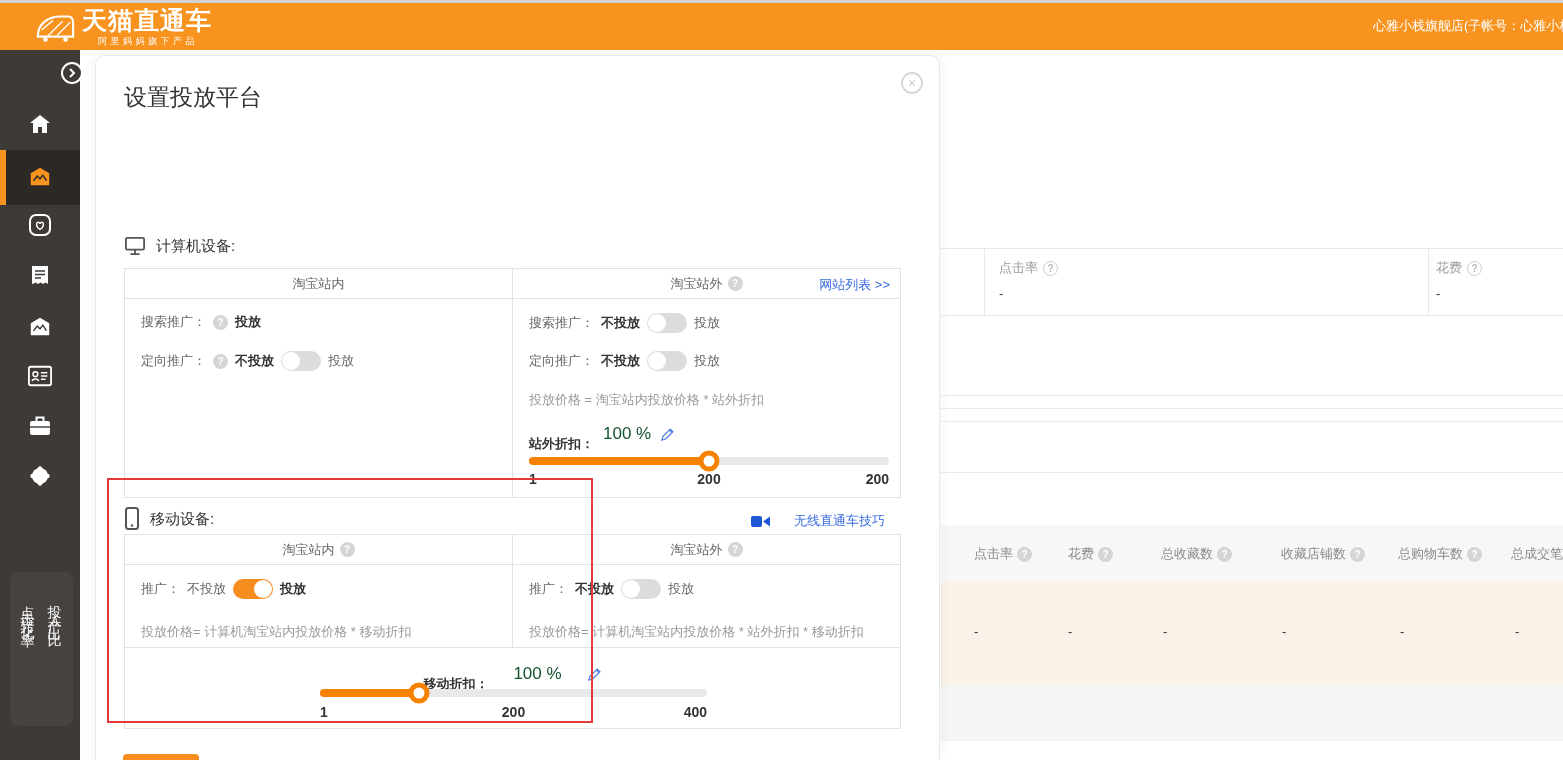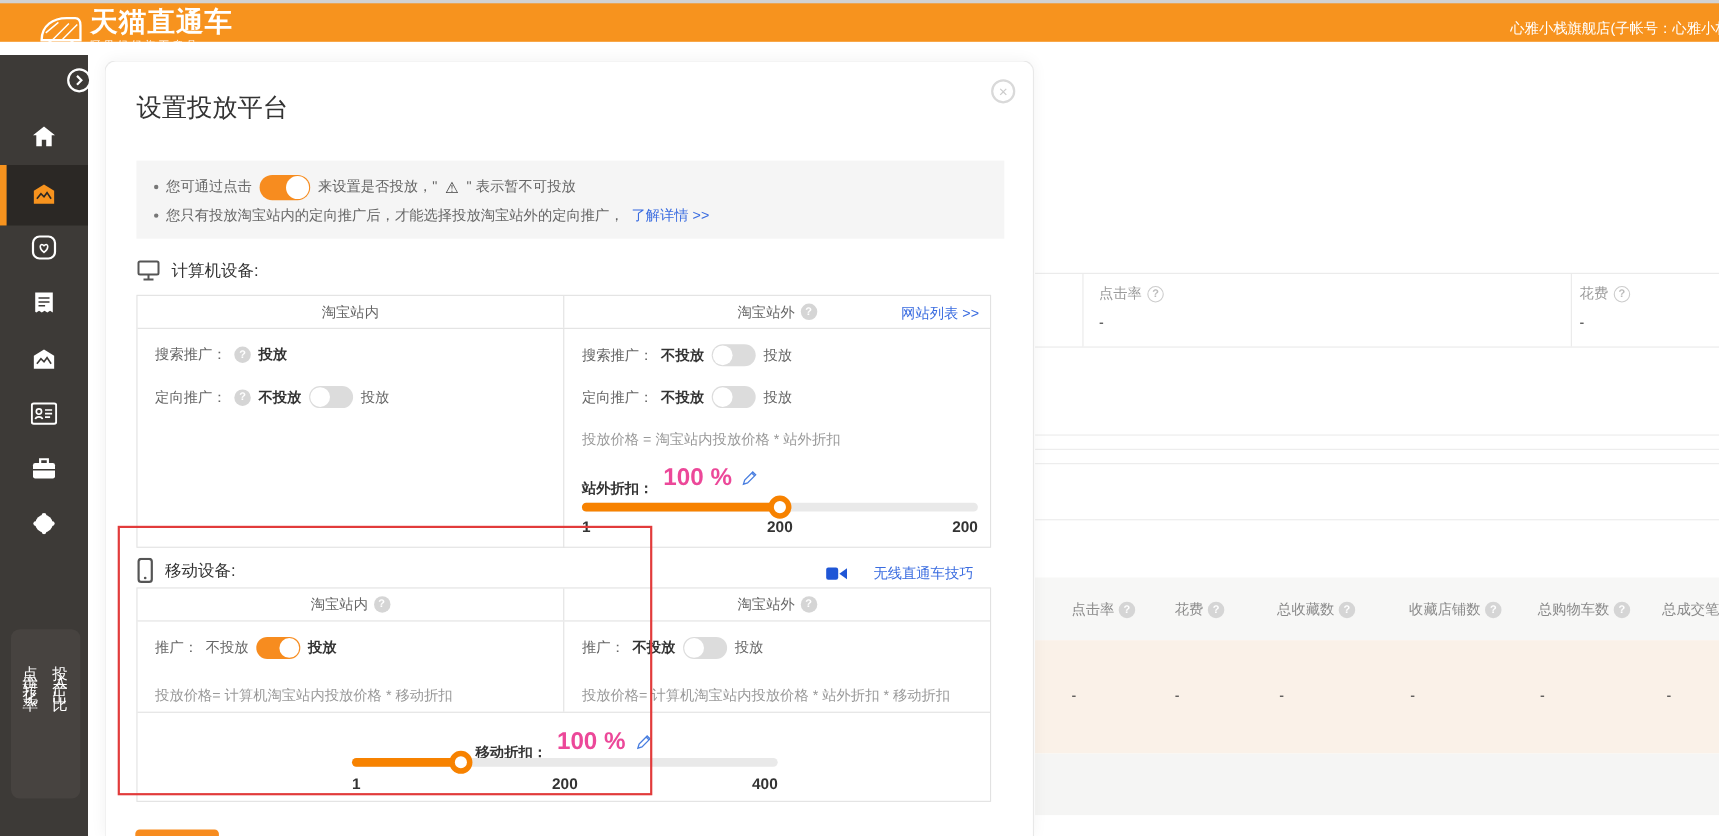--- a/index.html
+++ b/index.html
@@ -1,24 +1,24 @@
 <!DOCTYPE html>
 <html><head>
 <meta charset="utf-8">
 <style>
   * { margin:0; padding:0; box-sizing:border-box; }
   body { font-family:"Liberation Sans","DejaVu Sans",sans-serif; }
   .page { position:relative; width:1563px; height:760px; background:#fff; overflow:hidden; }
 
   
-  .topbar { position:absolute; left:0; top:0; width:1563px; height:38px; background:#f7931e; z-index:30; }
+  .topbar { position:absolute; left:0; top:0; width:1563px; height:50px; background:#f7931e; z-index:30; }
   .topstrip { position:absolute; left:0; top:0; width:100%; height:3px; background:#d2d2d2; }
   .logo { position:absolute; left:34px; top:7px; display:flex; align-items:center; gap:6px; }
   .logo-title { color:#fff; font-size:25px; font-weight:bold; letter-spacing:1px; line-height:26px; }
-  .logo-sub { color:#fff; font-size:9px; letter-spacing:3.5px; margin-top:2px; }
+  .logo-sub { color:#fff; font-size:9px; letter-spacing:3.5px; margin-top:2px;margin-left:16px; }
   .account { position:absolute; left:1373px; top:17px; color:#fff; font-size:13px; white-space:nowrap; }
 
   
   .sidebar { position:absolute; left:0; top:50px; width:80px; height:710px; background:#3d3a37; z-index:25; }
   .expand-btn { position:absolute; left:61px; top:12px; width:22px; height:22px; border:2px solid #fff; border-radius:50%; display:flex; align-items:center; justify-content:center; background:#3d3a37; }
   .nav-icon { position:absolute; left:28px; width:24px; height:24px; display:flex; align-items:center; justify-content:center; }
   .active-item { position:absolute; left:0; top:100px; width:80px; height:55px; background:#2b2825; }
   .active-bar { position:absolute; left:0; top:0; width:6px; height:55px; background:#f7931e; }
   .active-item .nav-icon { left:28px; top:15px; }
   .metric-panel { position:absolute; left:10px; top:522px; width:63px; height:154px; background:#474340; border-radius:8px; display:flex; justify-content:center; gap:9px; padding-top:22px; }
@@ -59,41 +59,41 @@
   .pt-hcell + .pt-hcell { border-left:1px solid #e2e2e2; }
   .site-list { position:absolute; right:10px; top:7px; }
   .pt-body { display:flex; position:relative; }
   .pt-cell { flex:1; position:relative;text-align:right; }
   .pt-cell + .pt-cell { border-left:1px solid #e2e2e2; }
   .row-abs { position:absolute; display:flex; align-items:center; gap:7px; font-size:13px; color:#666; white-space:nowrap; }
   .b { font-weight:bold; color:#333; }
   .formula { position:absolute; font-size:13px; color:#999; white-space:nowrap; }
   .discount-line { position:absolute; display:flex; align-items:center; gap:9px; }
   .d-label { font-size:13px; font-weight:bold; color:#333;margin-top:20px; }
-  .d-value { font-size:22px; color:#ec4899;font-weight:bold; }
+  .d-value { font-size:17px; color:#14532d; }
   .toggle { position:relative; width:40px; height:20px; border-radius:10px; display:inline-block; flex:0 0 auto; }
   .toggle.on { background:#f78c1f; }
   .toggle.off { background:#dcdcdc; }
   .toggle .knob { position:absolute; top:1px; width:18px; height:18px; border-radius:50%; background:#fff; }
   .toggle.on .knob { right:1px; }
   .toggle.off .knob { left:1px; }
   .toggle.big { width:46px; height:23px; border-radius:12px; }
   .toggle.big .knob { width:21px; height:21px; }
 
   .slider { position:absolute; }
   .slider-track { position:relative; height:8px; border-radius:4px; background:#e9e9e9; }
   .slider-fill { position:absolute; left:0; top:0; bottom:0; border-radius:4px; background:#f78200; }
   .slider-knob { position:absolute; top:50%; transform:translate(-50%,-50%); width:21px; height:21px; border-radius:50%; background:#fff; border:5px solid #f78200; }
   .slider-labels { position:absolute; font-size:14px; font-weight:bold; color:#333; }
   .slider-labels .mid { position:absolute; left:50%; transform:translateX(-50%); }
   .slider-labels .maxv { position:absolute; right:0; }
   .slider-labels .minv { position:absolute; left:0; }
 
   .mobile-footer { position:relative; border-top:1px solid #e2e2e2; height:82px; }
-  .mf-label { position:absolute; left:0; right:0; top:7px; display:flex; align-items:center; justify-content:center; gap:9px; }
+  .mf-label { position:absolute; left:0; right:0; top:7px; display:flex; align-items:center; justify-content:center; gap:25px; }
 
   .confirm-btn { position:absolute; left:27px; top:698px; width:76px; height:30px; background:#f78c1f; border-radius:4px; border:none; }
 
   .red-rect { position:absolute; left:107px; top:478px; width:486px; height:245px; border:2px solid #e23b3b; z-index:50; }
 </style>
 </head>
 <body>
 
 <div class="page">
 
@@ -154,37 +154,20 @@
       <span class="cell" style="left:459px">-</span>
       <span class="cell" style="left:574px">-</span>
     </div>
     <div class="bgt-row-gray"></div>
   </div>
 
   <div class="modal">
     <div class="close-btn">×</div>
     <div class="modal-title">设置投放平台</div>
 
-    <div class="info-box">
-      <div class="info-line">
-        <span class="bullet"></span>
-        <span>您可通过点击</span>
-        <span class="toggle big on">
-            <span class="knob"></span>
-          </span>
-        <span>来设置是否投放，"</span>
-          <span class="warn">⚠</span>
-          <span>" 表示暂不可投放</span>
-      </div>
-      <div class="info-line">
-        <span class="bullet"></span>
-        <span>您只有投放淘宝站内的定向推广后，才能选择投放淘宝站外的定向推广，</span>
-        <a class="link" href="#">了解详情 &gt;&gt;</a>
-      </div>
-    </div>
 
     <div class="section-head" style="top:180px">
       <svg width="22" height="20" viewBox="0 0 24 22">
           <rect x="2" y="2" width="20" height="13" rx="1.5" fill="none" stroke="#555" stroke-width="2"></rect>
           <path d="M12 15v4 M7 20h10" stroke="#555" stroke-width="2" fill="none"></path>
         </svg>
       <span>计算机设备:</span>
     </div>
     <div class="ptable" style="top:212px; height:230px">
       <div class="pt-header">

